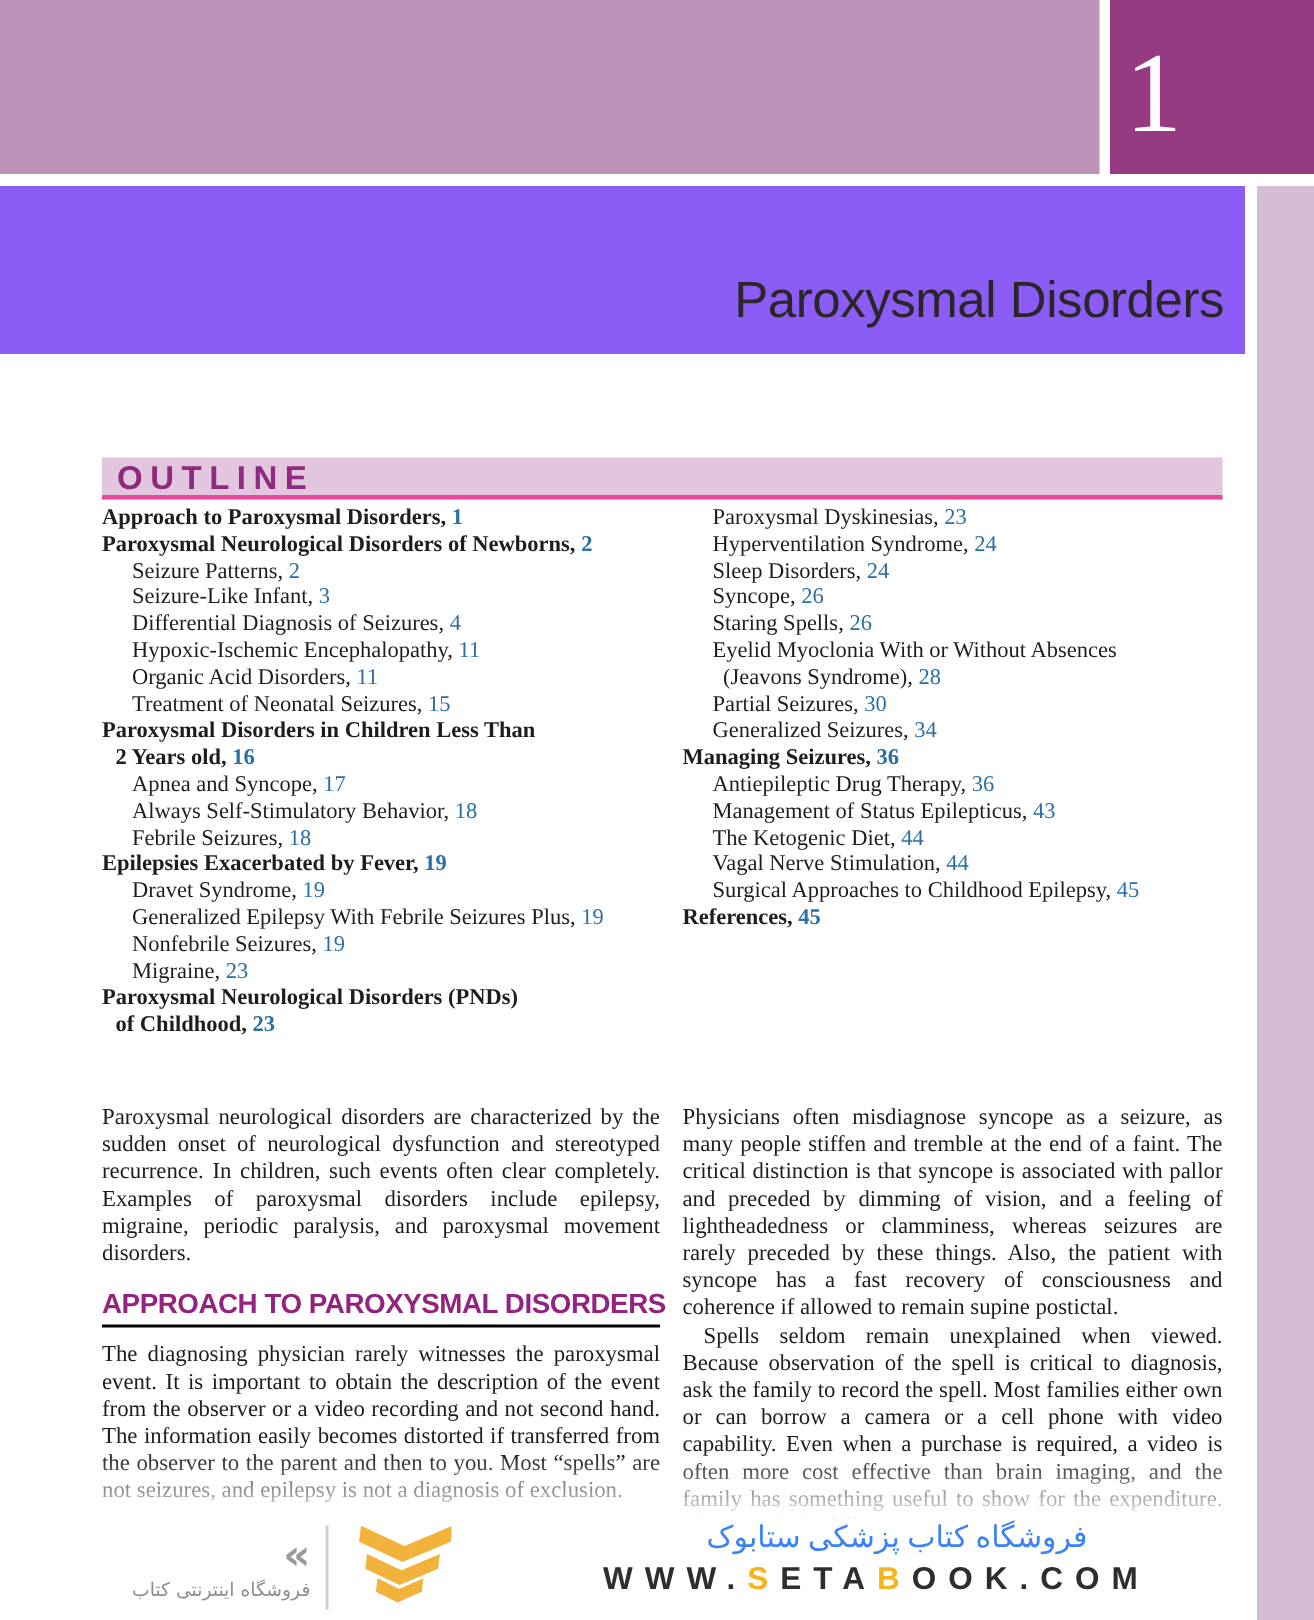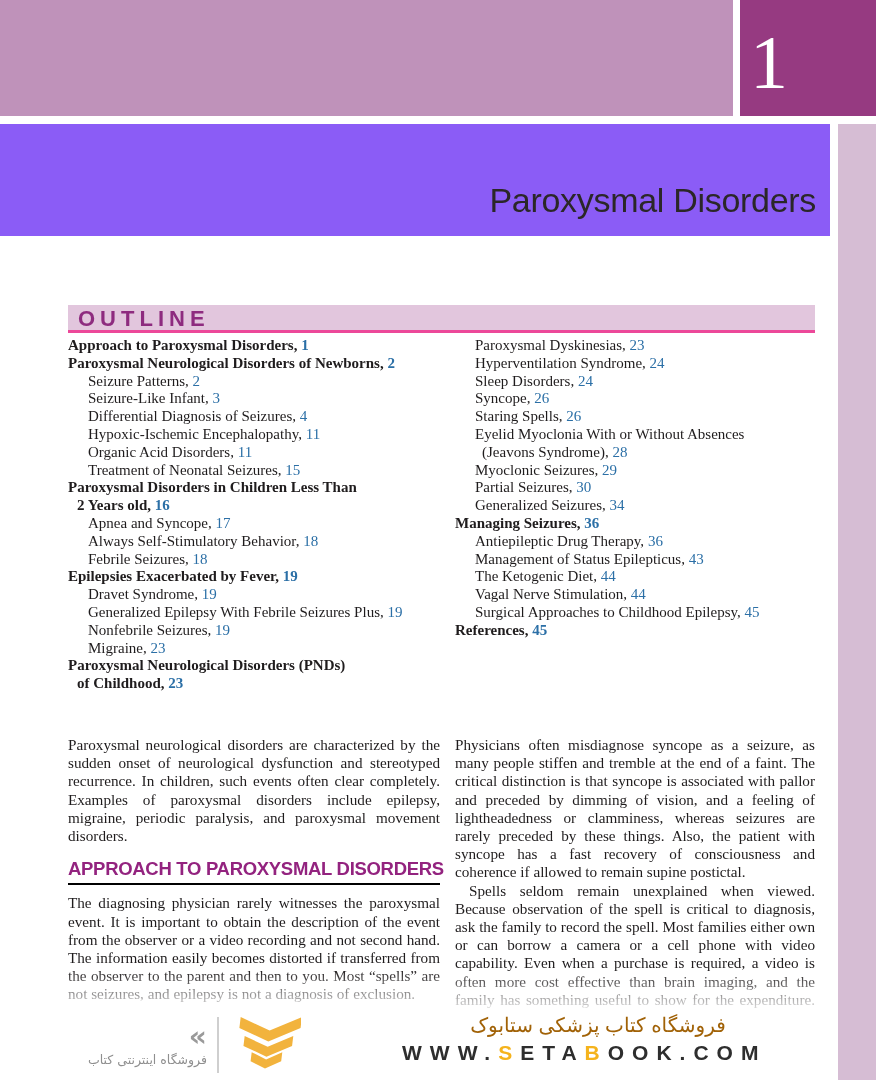--- a/index.html
+++ b/index.html
@@ -56,21 +56,21 @@
              font-family:"DejaVu Sans",sans-serif;}
   .word{font-family:"DejaVu Sans",sans-serif;font-size:32px;font-weight:700;
         line-height:1.15;direction:rtl;}
   .wm-yellow{color:#f2b33d;}
   .wm-gray{color:#9a9a9a;}
   .tagline{font-family:"DejaVu Sans",sans-serif;font-size:12.5px;color:#8f8f8f;
            direction:rtl;margin-top:1px;}
   .divider{width:2px;height:56px;background:#cfcfcf;}
   .emblem{width:72px;height:60px;display:block;}
   .footer-right{position:absolute;right:44px;top:0;width:392px;text-align:center;}
-  .store-name{font-family:Liberation Sans, sans-serif;font-size:20px;color:#a16207;
+  .store-name{font-family:Liberation Serif, serif;font-size:20px;color:#3b82f6;
               direction:rtl;line-height:1.3;}
   .url{margin-top:3px;font-family:"Liberation Sans",sans-serif;font-size:21px;font-weight:700;
        letter-spacing:8px;color:#2e2e2e;white-space:nowrap;text-align:left;}
   .url .yellow{color:#f5b31c;}
   .url .dark{color:#2e2e2e;}
 </style>
 </head>
 <body>
 
 <div class="page">
@@ -110,21 +110,20 @@
       <div class="o-line ind-0_5 bold"><span>of Childhood, </span><span class="pg">23</span></div>
     </div>
   <div class="outline-col outline-right" id="outline-right">
       <div class="o-line ind-1"><span>Paroxysmal Dyskinesias, </span><span class="pg">23</span></div>
       <div class="o-line ind-1"><span>Hyperventilation Syndrome, </span><span class="pg">24</span></div>
       <div class="o-line ind-1"><span>Sleep Disorders, </span><span class="pg">24</span></div>
       <div class="o-line ind-1"><span>Syncope, </span><span class="pg">26</span></div>
       <div class="o-line ind-1"><span>Staring Spells, </span><span class="pg">26</span></div>
       <div class="o-line ind-1"><span>Eyelid Myoclonia With or Without Absences</span></div>
       <div class="o-line ind-1_5"><span>(Jeavons Syndrome), </span><span class="pg">28</span></div>
-      <div class="o-line ind-1"><span>Myoclonic Seizures, </span><span class="pg">29</span></div>
       <div class="o-line ind-1"><span>Partial Seizures, </span><span class="pg">30</span></div>
       <div class="o-line ind-1"><span>Generalized Seizures, </span><span class="pg">34</span></div>
       <div class="o-line ind-0 bold"><span>Managing Seizures, </span><span class="pg">36</span></div>
       <div class="o-line ind-1"><span>Antiepileptic Drug Therapy, </span><span class="pg">36</span></div>
       <div class="o-line ind-1"><span>Management of Status Epilepticus, </span><span class="pg">43</span></div>
       <div class="o-line ind-1"><span>The Ketogenic Diet, </span><span class="pg">44</span></div>
       <div class="o-line ind-1"><span>Vagal Nerve Stimulation, </span><span class="pg">44</span></div>
       <div class="o-line ind-1"><span>Surgical Approaches to Childhood Epilepsy, </span><span class="pg">45</span></div>
       <div class="o-line ind-0 bold"><span>References, </span><span class="pg">45</span></div>
     </div>

